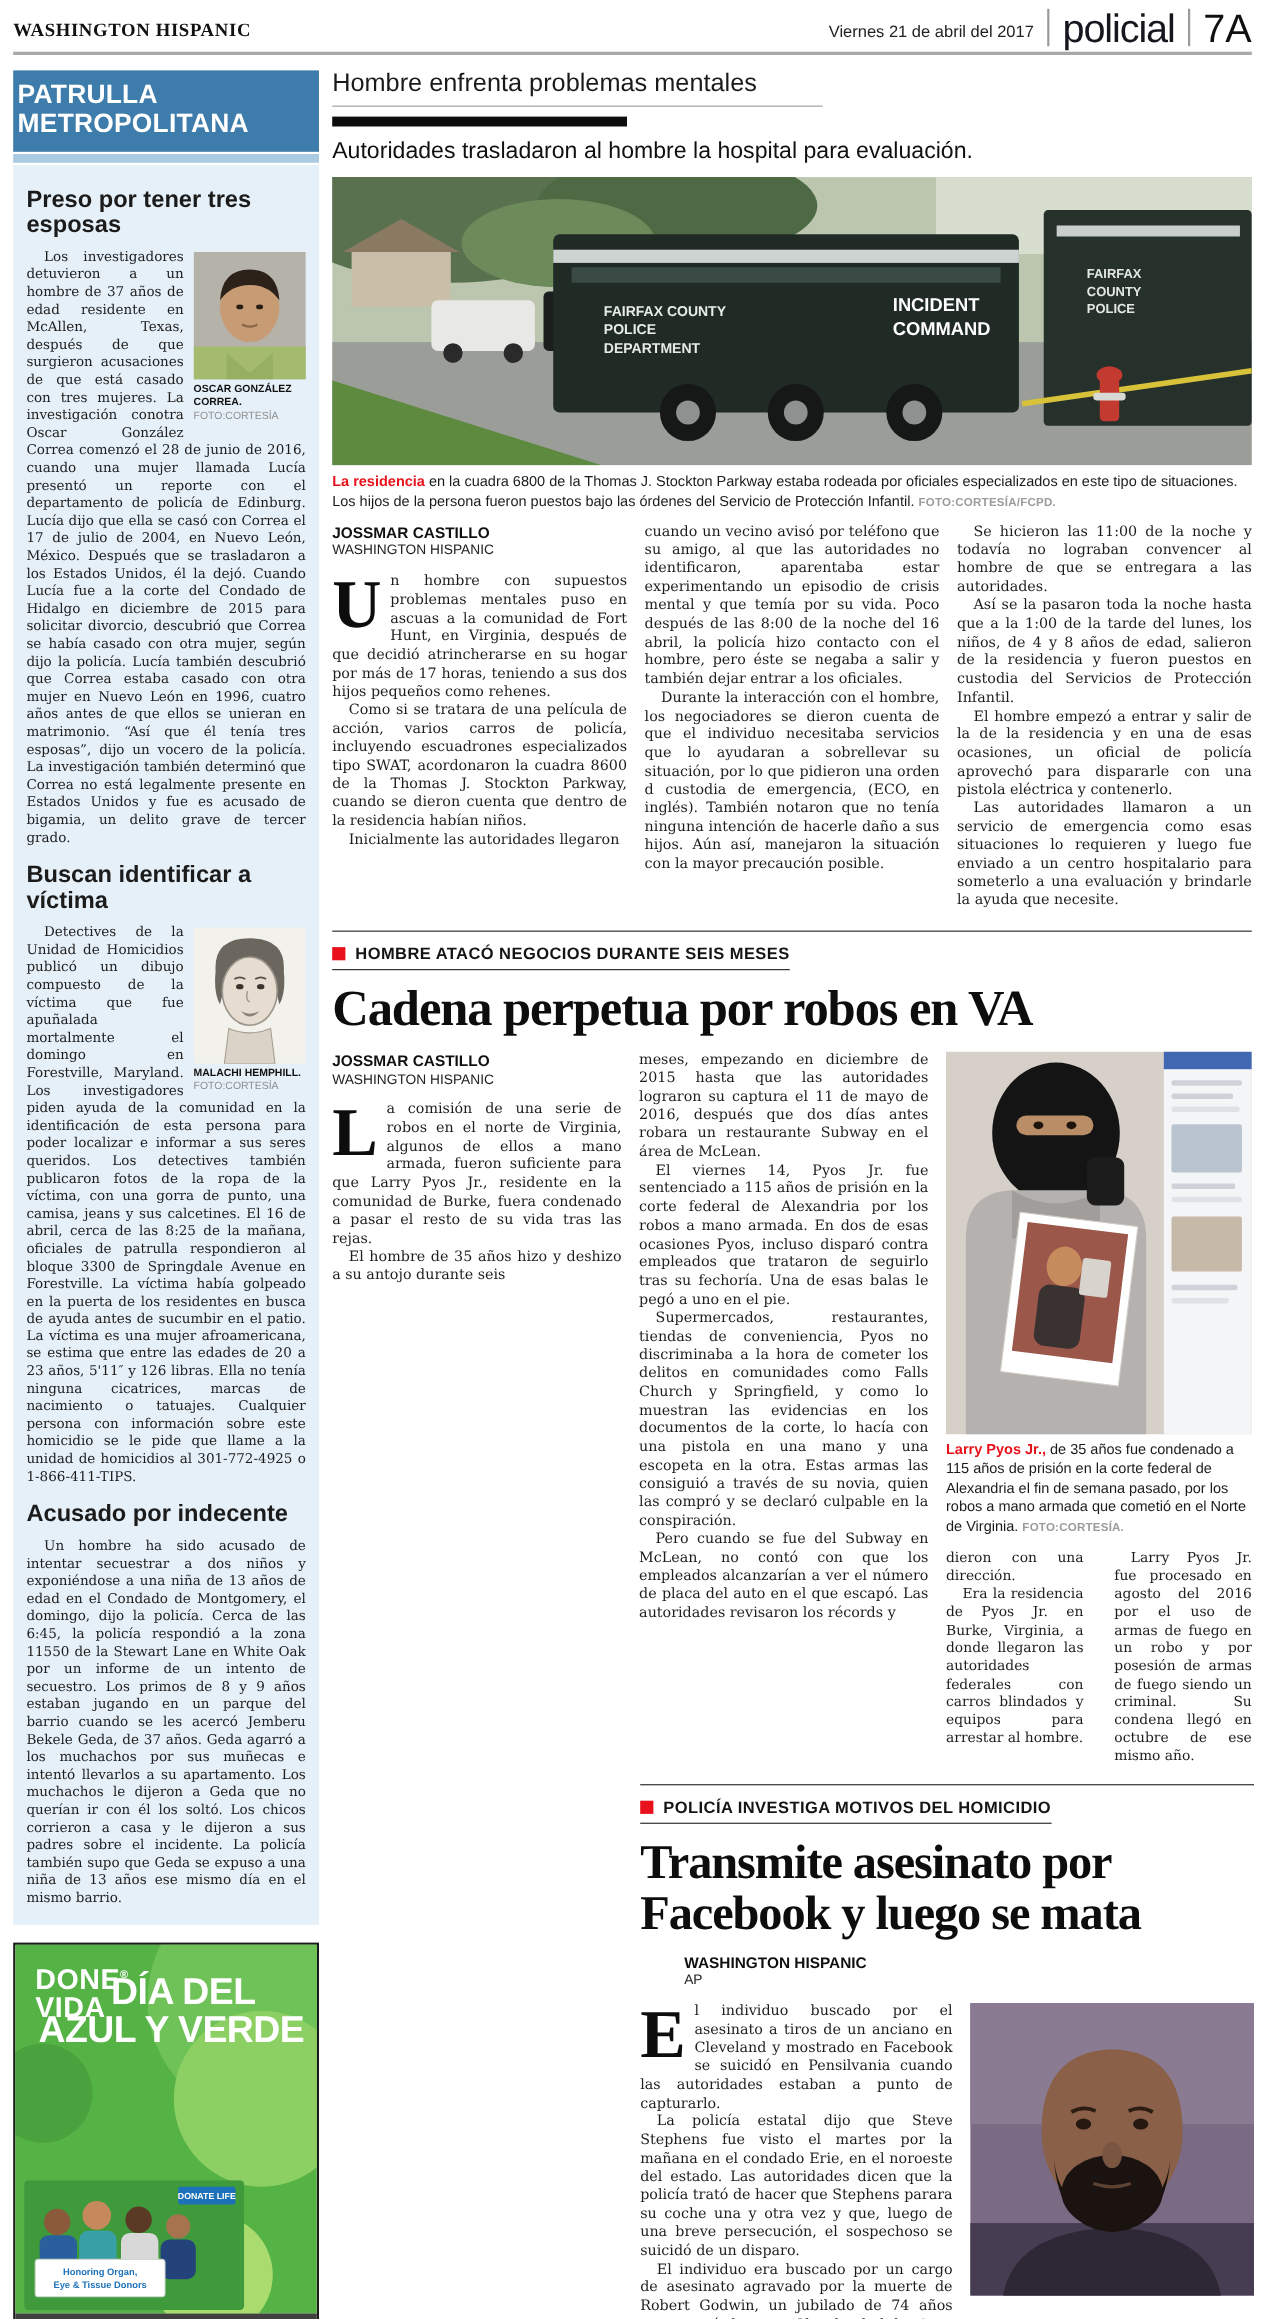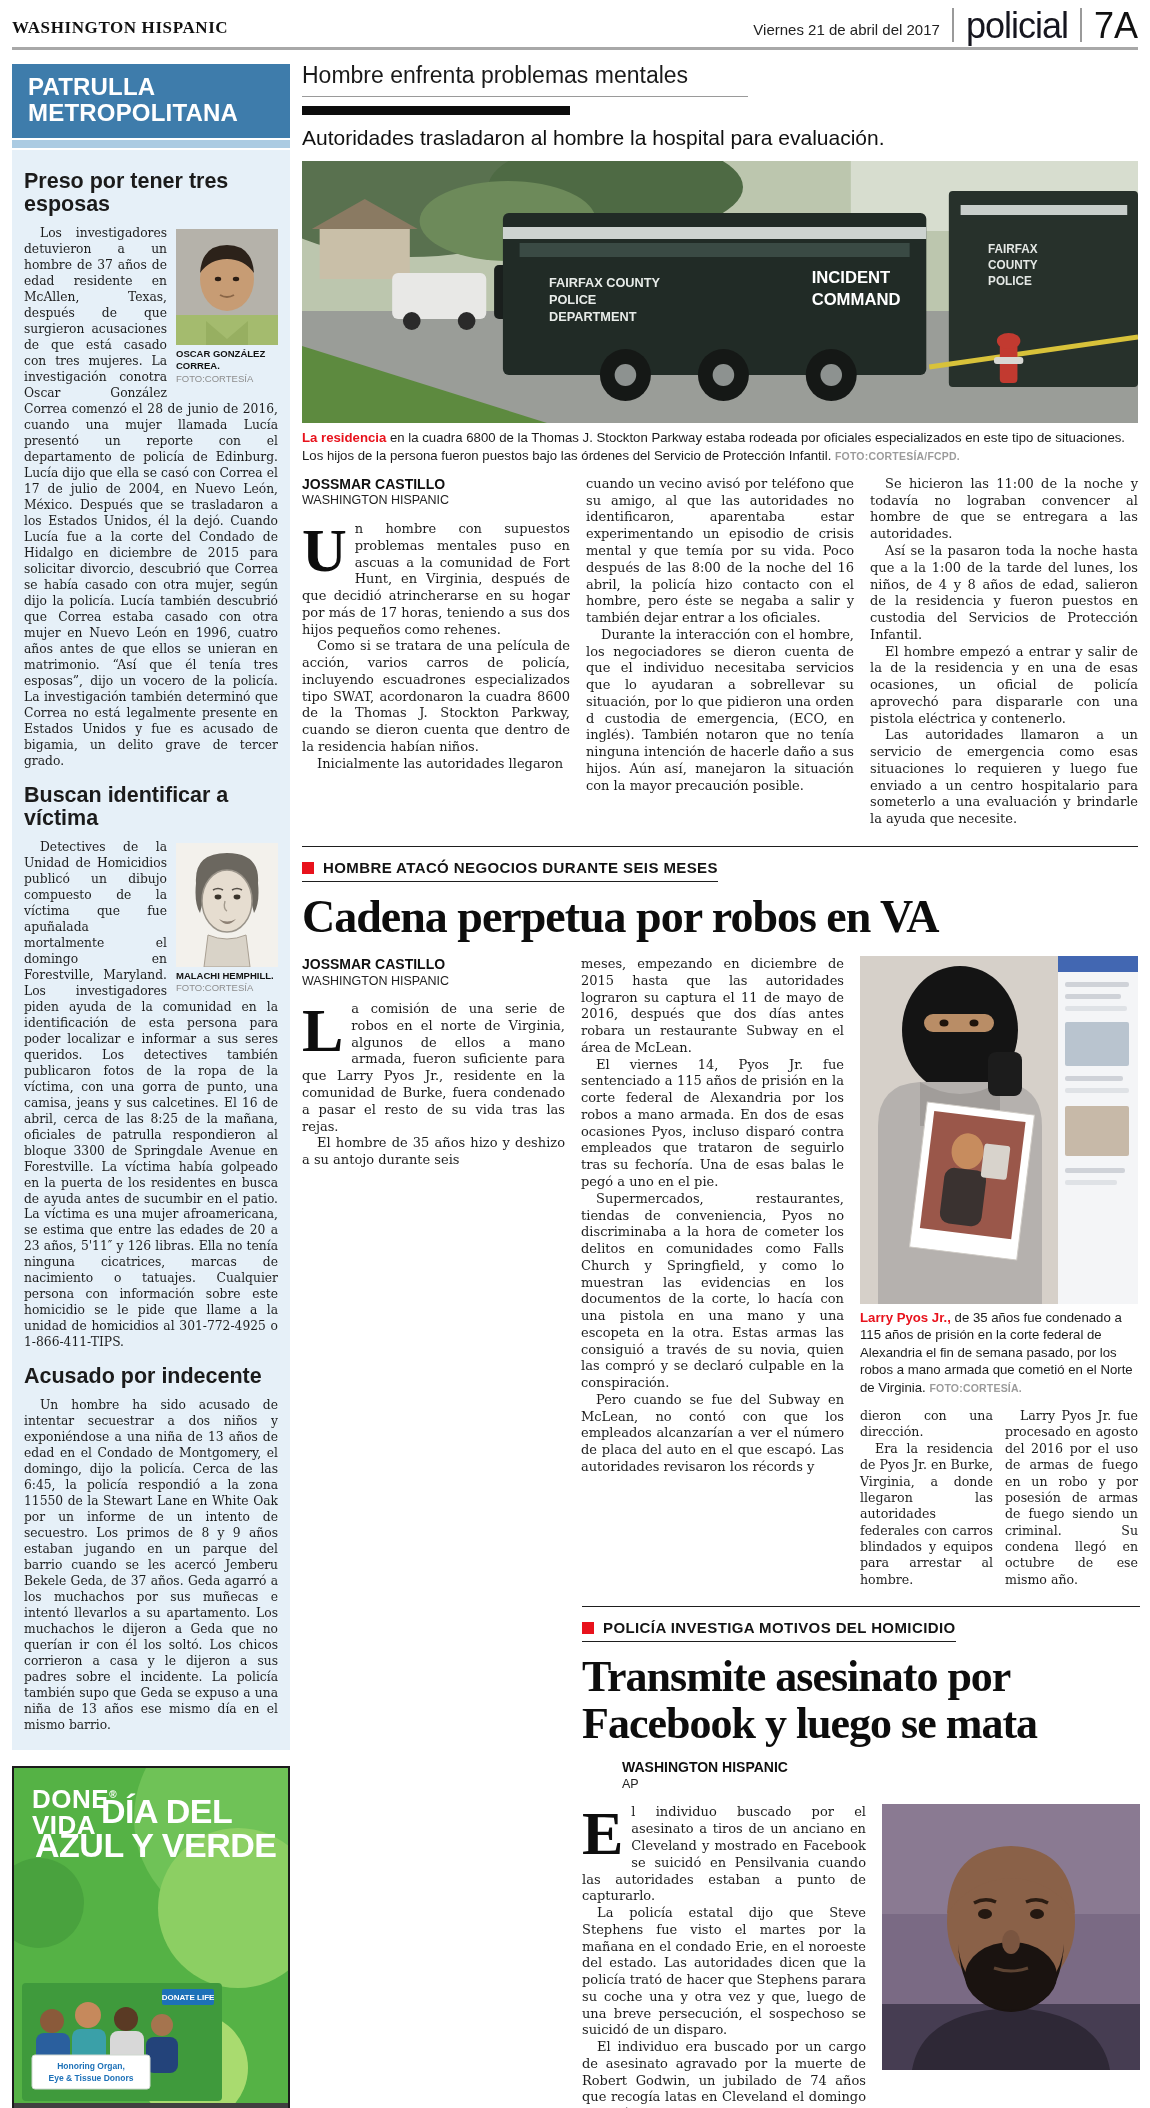--- a/index.html
+++ b/index.html
@@ -16,21 +16,21 @@
   .vsep { width:2px; height:34px; background:#9a9a9a; }
   .mast-section { font:500 36px/0.85 "Liberation Sans", sans-serif; color:#16161f; letter-spacing:-1px; }
   .mast-page { font:500 36px/0.85 "Liberation Sans", sans-serif; color:#101010; }
   .mastrule { height:3px; background:#a8a8a8; margin-top:5px; }
 
   .content { display:flex; gap:12px; margin-top:14px; }
 
   
   .rail { width:278px; flex:none; }
   .rail-head { background:#3e7cab; color:#fff; font:700 24px/1.08 "Liberation Sans", sans-serif;
-               padding:10px 16px 12px; letter-spacing:.2px; }
+               padding:10px 4px 12px; letter-spacing:.2px; }
   .rail-strip { height:8px; background:#abcbe2; margin-top:2px; }
   .rail-panel { background:#e6f0f8; padding:6px 12px 16px; margin-top:2px; }
   .rail-story { margin-top:14px; }
   .rail-story h3 { font:700 21.5px/1.1 "Liberation Sans", sans-serif; color:#1b1b1b; margin:6px 0 9px; }
   .rail-text { font:12.3px/1.3 "DejaVu Serif", serif; text-align:justify; text-indent:16px; color:#1d1d1d; }
   .rail-photo { float:right; width:102px; margin:3px 0 4px 9px; }
   .rail-photo svg { display:block; width:100%; }
   .pcap { font:700 9.5px/1.3 "Liberation Sans", sans-serif; color:#111; margin-top:3px; }
   .pcred { font:400 9.5px/1.3 "Liberation Sans", sans-serif; color:#8d8d8d; }
 
@@ -76,21 +76,21 @@
   .dc::first-letter { float:left; font:700 62px/48px "Liberation Serif", serif; padding:5px 8px 0 0; color:#0d0d0d; }
 
   .divider { border:none; border-top:1.5px solid #1e1e1e; margin:18px 0 12px; }
   .kicker2 { font:700 15px/1 "Liberation Sans", sans-serif; letter-spacing:.4px; color:#141414;
              border-bottom:1.5px solid #1e1e1e; padding-bottom:6px; display:inline-block; }
   .redsq { display:inline-block; width:12px; height:12px; background:#e8121c; margin-right:9px;
            vertical-align:-1px; }
   h2.hl2 { font:700 46px/1.0 "Liberation Serif", serif; letter-spacing:-1px; color:#0d0d0d; margin:12px 0 16px; }
   h2.hl3 { font:700 44px/1.06 "Liberation Serif", serif; letter-spacing:-1px; color:#0d0d0d; margin:12px 0 12px; }
 
-  .minicols { display:flex; gap:12px; margin-top:12px; }
+  .minicols { display:flex; gap:28px; margin-top:12px; }
   .minicols .col p { font:12.6px/1.3 "DejaVu Serif", serif; }
 
   .story3 { margin-left:280px; width:558px; }
   .s3cols { display:flex; gap:16px; }
   .s3right { width:258px; flex:none; }
 </style>
 </head>
 <body>
 
 <div class="page">

